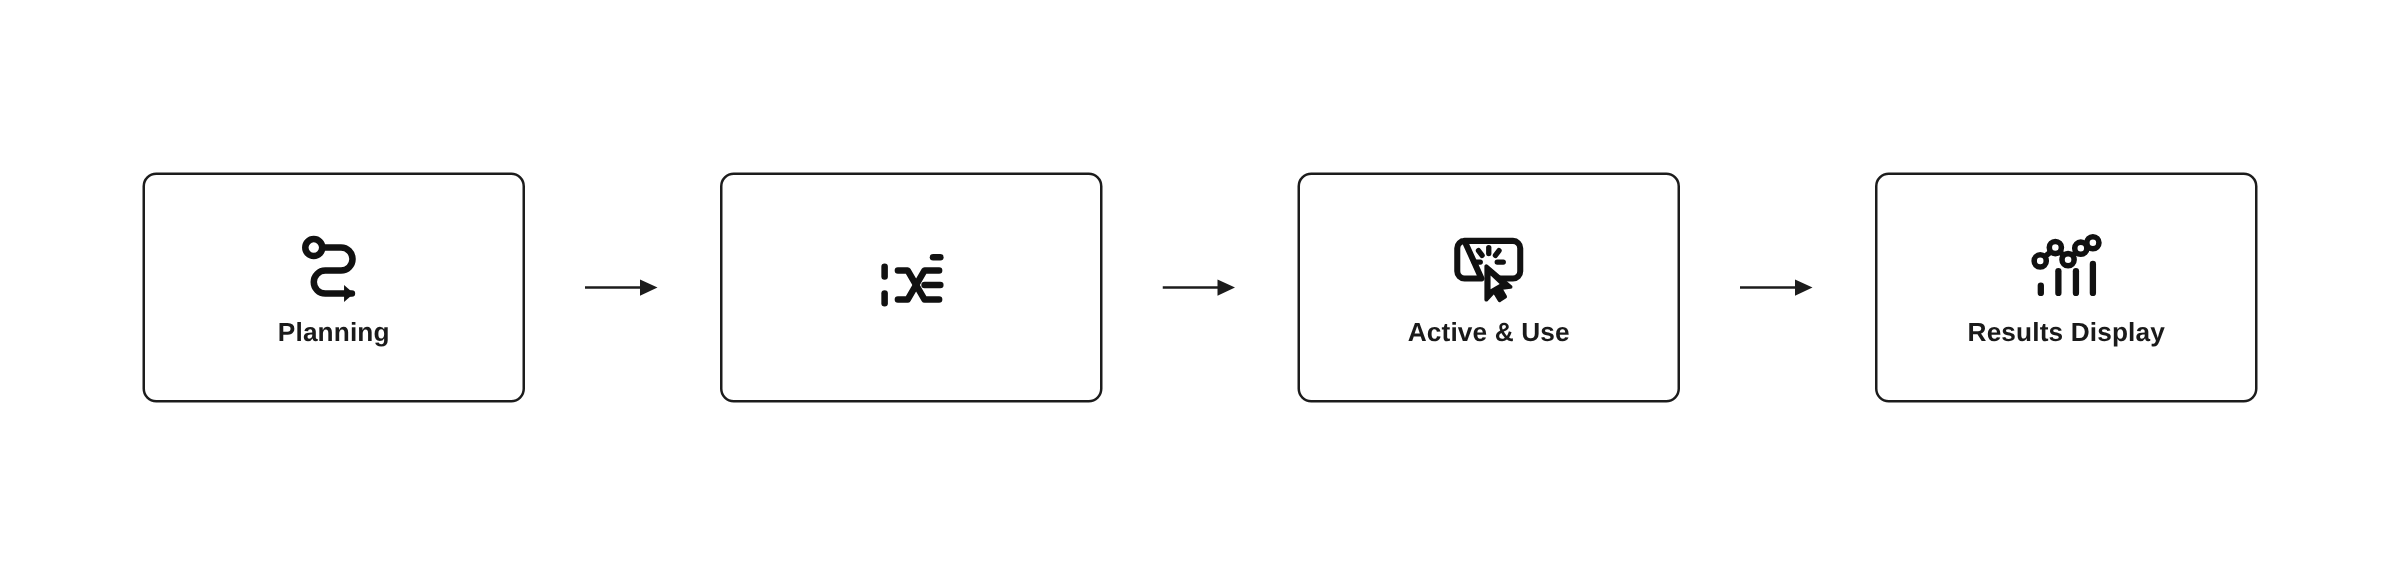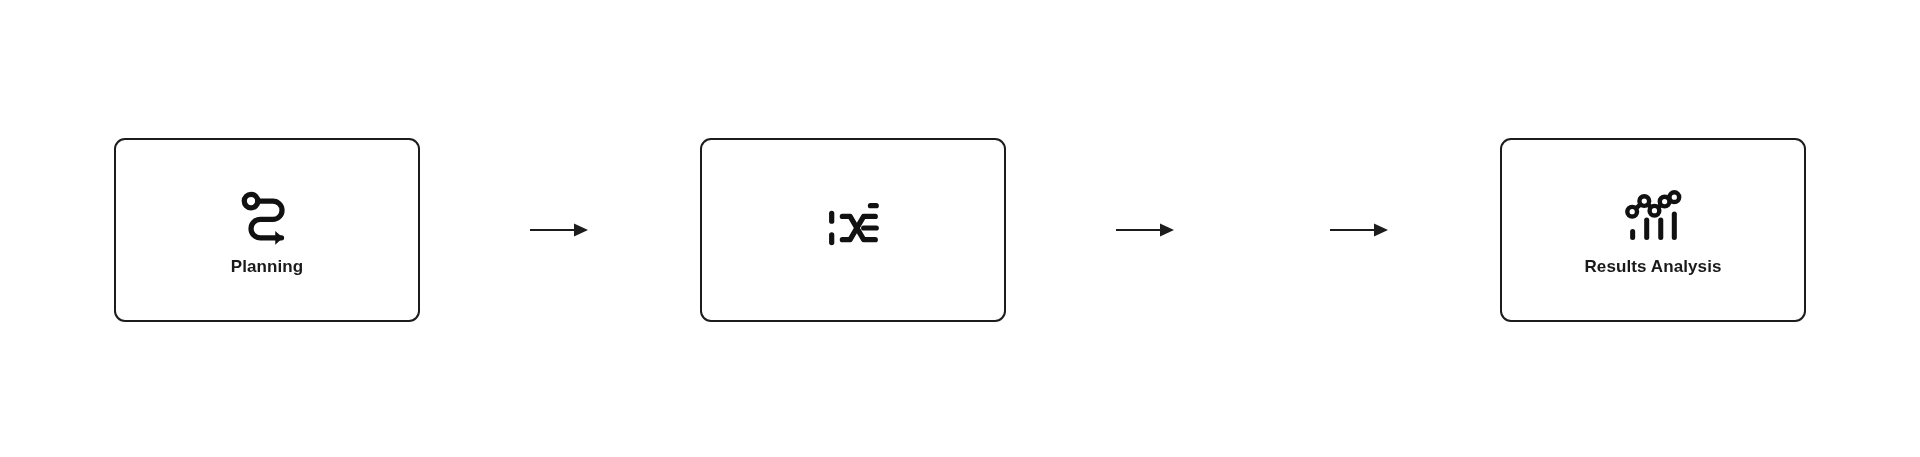--- a/index.html
+++ b/index.html
@@ -52,21 +52,21 @@
     justify-content: center;
     margin-top: 2px;
     margin-bottom: 6px;
   }
   .step-icon svg {
     display: block;
     width: 62px;
     height: 62px;
   }
   .step-label {
-    font-size: 17px;
+    font-size: 21px;
     font-weight: bold;
     color: #1a1a1a;
     letter-spacing: 0.1px;
     line-height: 1.2;
     text-align: center;
     white-space: nowrap;
   }
   .connector {
     flex: 0 0 auto;
     width: 148px;
@@ -116,20 +116,37 @@
       </div>
     </div>
 
     <div class="connector">
       <svg width="60" height="16" viewBox="0 0 60 16" xmlns="http://www.w3.org/2000/svg">
         <line x1="0" y1="8" x2="45" y2="8" stroke="#1c1c1c" stroke-width="2"></line>
         <path d="M44 1.5 L58 8 L44 14.5 Z" fill="#1c1c1c"></path>
       </svg>
     </div>
 
+    <div class="step-card">
+      <div class="step-icon">
+        <svg viewBox="0 0 64 64" fill="none" xmlns="http://www.w3.org/2000/svg">
+          <path d="M12 9 H52 a6 6 0 0 1 6 6 V34 a6 6 0 0 1 -6 6 H38 M26 40 H12 a6 6 0 0 1 -6 -6 V15 a6 6 0 0 1 6 -6 Z" stroke="#111111" stroke-width="5" stroke-linecap="round" stroke-linejoin="round" fill="none"></path>
+          <g stroke="#111111" stroke-width="4.4" stroke-linecap="round">
+            <line x1="32" y1="14.5" x2="32" y2="19.5"></line>
+            <line x1="23.5" y1="17" x2="26.5" y2="21"></line>
+            <line x1="40.5" y1="17" x2="37.5" y2="21"></line>
+            <line x1="20" y1="26.5" x2="25" y2="26.5"></line>
+            <line x1="44" y1="26.5" x2="39" y2="26.5"></line>
+          </g>
+          <path d="M30 30 L30 57.5 L36.5 50.5 L41 58 L45.5 55 L41.5 48 L50 47 Z" fill="#111111" stroke="#111111" stroke-width="3.2" stroke-linejoin="round"></path>
+          <path d="M33.5 37.5 L33.5 49 L41 44.5 Z" fill="#ffffff"></path>
+        </svg>
+      </div>
+      <div class="step-label">Active &amp; Use</div>
+    </div>
 
     <div class="connector">
       <svg width="60" height="16" viewBox="0 0 60 16" xmlns="http://www.w3.org/2000/svg">
         <line x1="0" y1="8" x2="45" y2="8" stroke="#1c1c1c" stroke-width="2"></line>
         <path d="M44 1.5 L58 8 L44 14.5 Z" fill="#1c1c1c"></path>
       </svg>
     </div>
 
     <div class="step-card">
       <div class="step-icon">
@@ -141,17 +158,17 @@
           <circle cx="44" cy="15" r="5" fill="#ffffff" stroke="#111111" stroke-width="4.6"></circle>
           <circle cx="54" cy="10.5" r="5" fill="#ffffff" stroke="#111111" stroke-width="4.6"></circle>
           <g stroke="#111111" stroke-width="5.2" stroke-linecap="round">
             <line x1="11" y1="46" x2="11" y2="52"></line>
             <line x1="25.5" y1="34" x2="25.5" y2="52"></line>
             <line x1="40" y1="34" x2="40" y2="52"></line>
             <line x1="54" y1="28" x2="54" y2="52"></line>
           </g>
         </svg>
       </div>
-      <div class="step-label">Results Analysis</div>
+      <div class="step-label">Results Display</div>
     </div>
 
   </div>
 </div>
 
 </body></html>

